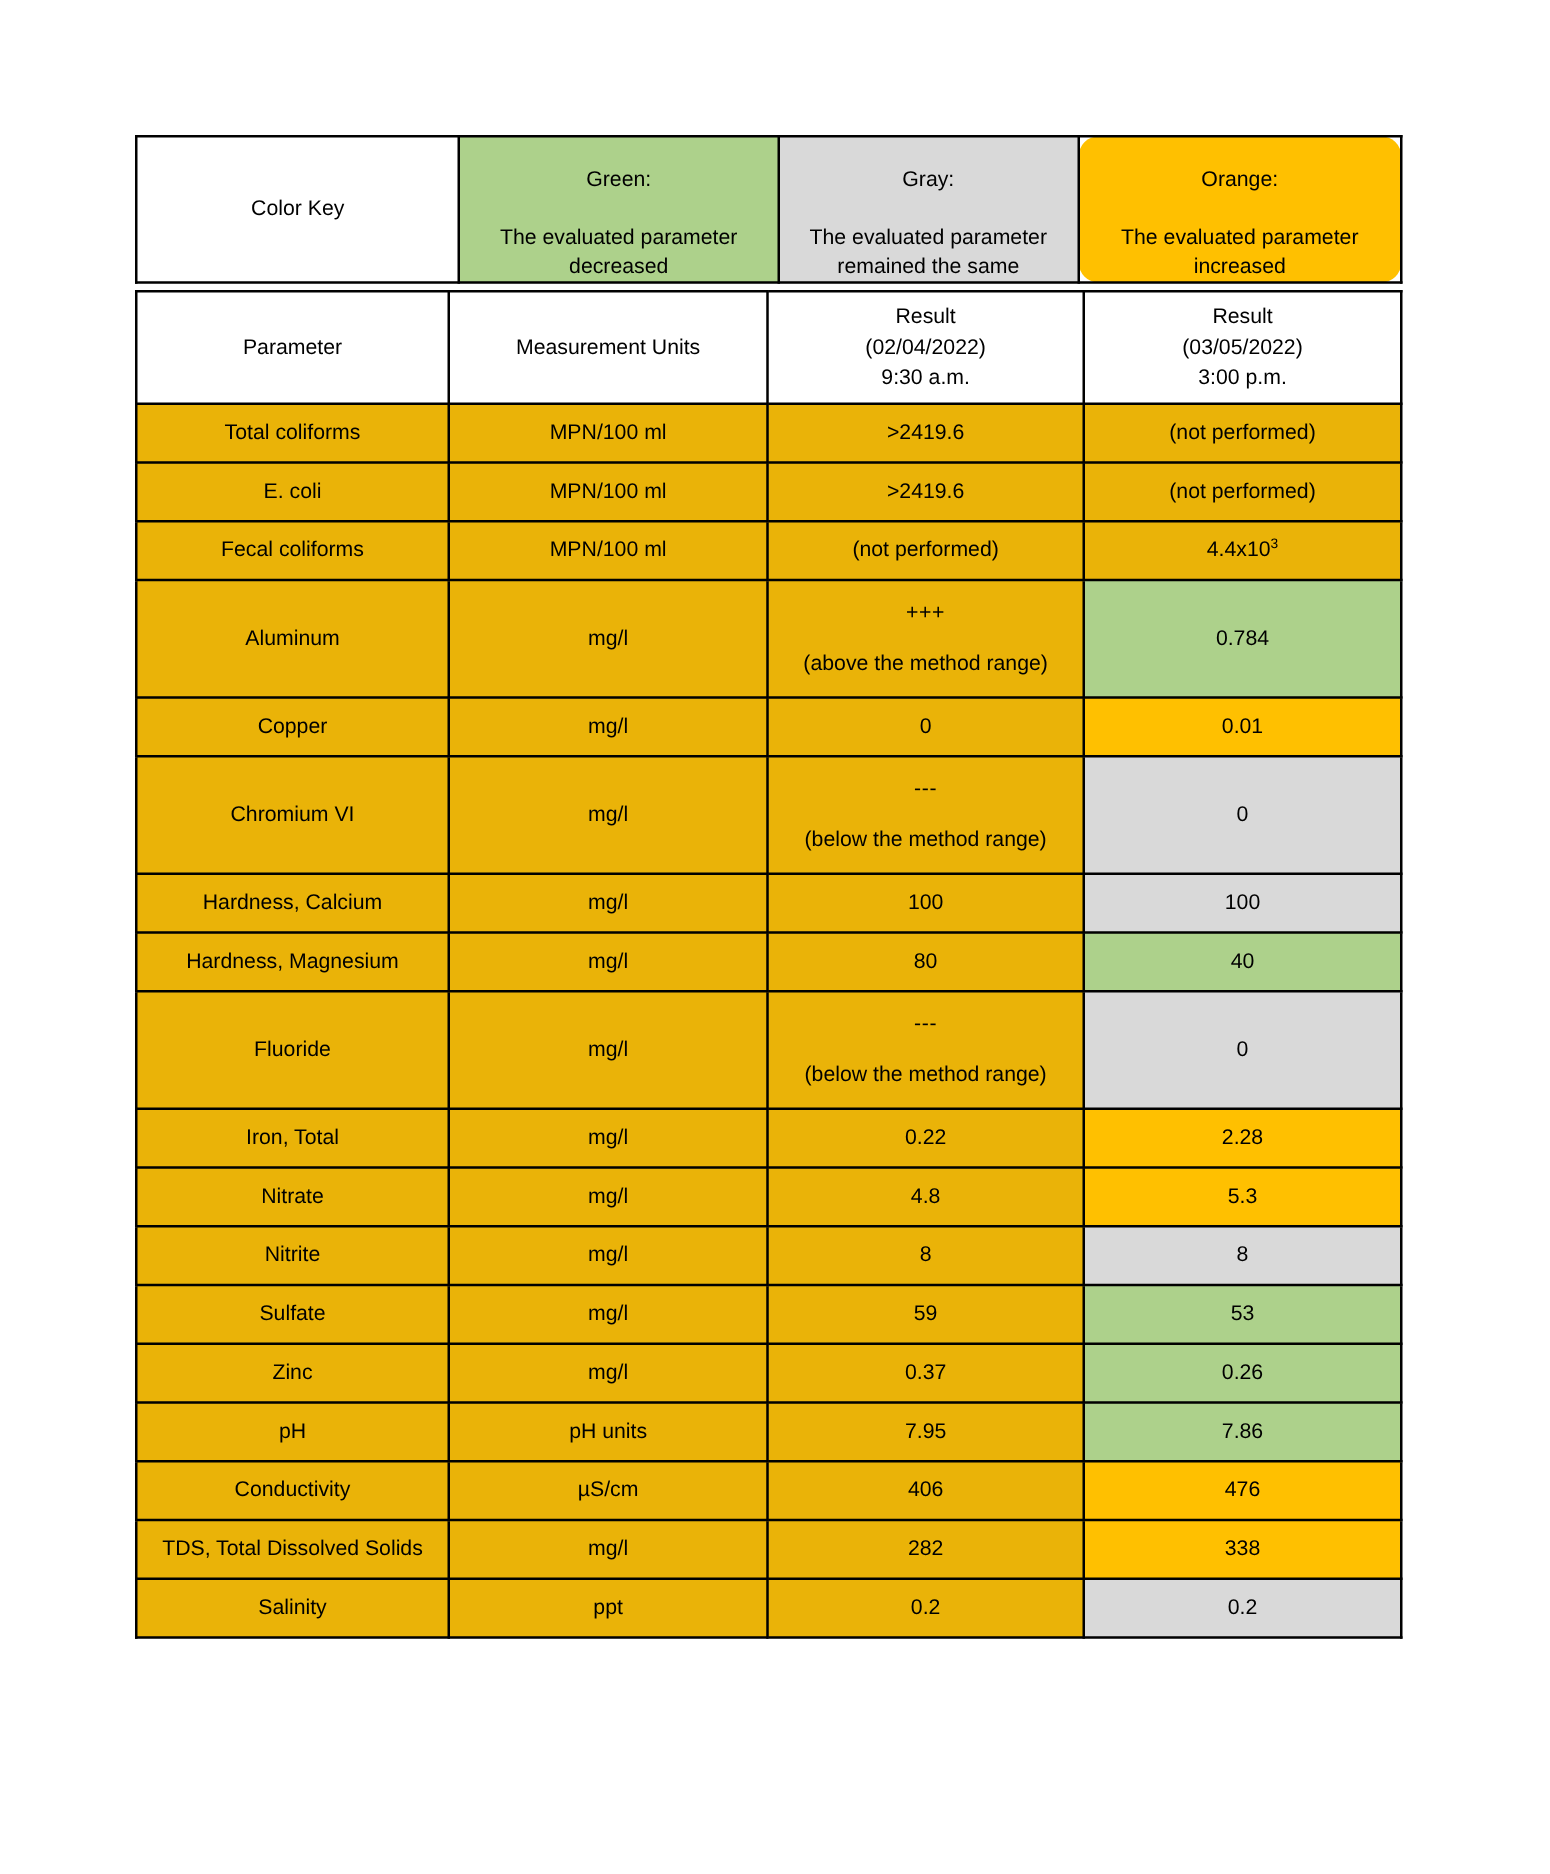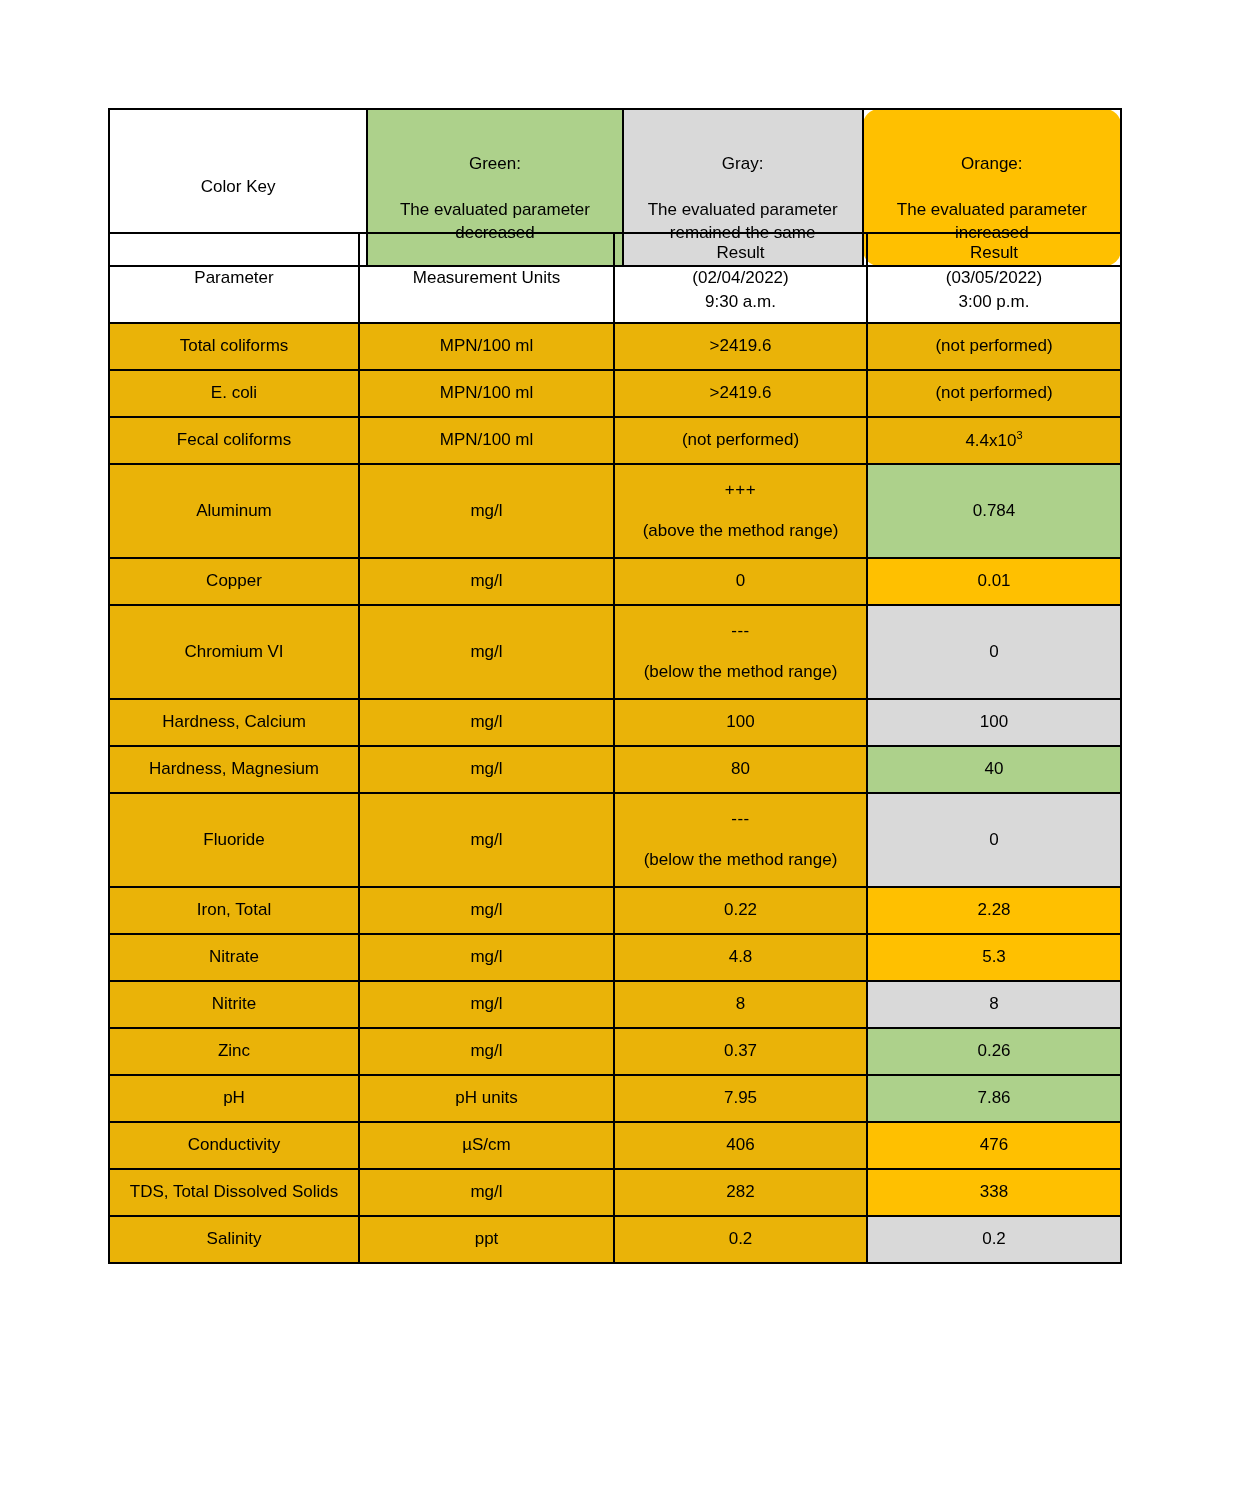--- a/index.html
+++ b/index.html
@@ -32,21 +32,21 @@
     width: 1014px;
     border-collapse: collapse;
     table-layout: fixed;
   }
   .key-table td {
     border: 2px solid #000000;
     font-size: 17px;
     line-height: 1.35;
     text-align: center;
     vertical-align: middle;
-    padding: 20px 4px;
+    padding: 0 4px;
     height: 80px;
     box-sizing: border-box;
   }
   .key-table td.k-label { width: 254px; background: #ffffff; }
   .key-table td.k-green { width: 251px; background: #ADD18B; }
   .key-table td.k-gray  { width: 236px; background: #D9D9D9; }
   .key-table td.k-orange{ width: 254px; background: #FFC000; border-radius: 16px; }
 
   
   .data-table {
@@ -212,20 +212,26 @@
           <td class="bg-white">4.8</td>
           <td class="bg-orange">5.3</td>
         </tr>
         <tr>
           <td class="bg-white nowrap">Nitrite</td>
           <td class="bg-white">mg/l</td>
           <td class="bg-white">8</td>
           <td class="bg-gray">8</td>
         </tr>
         <tr>
+          <td class="bg-white nowrap">Sulfate</td>
+          <td class="bg-white">mg/l</td>
+          <td class="bg-white">59</td>
+          <td class="bg-green">53</td>
+        </tr>
+        <tr>
           <td class="bg-white nowrap">Zinc</td>
           <td class="bg-white">mg/l</td>
           <td class="bg-white">0.37</td>
           <td class="bg-green">0.26</td>
         </tr>
         <tr>
           <td class="bg-white nowrap">pH</td>
           <td class="bg-white">pH units</td>
           <td class="bg-white">7.95</td>
           <td class="bg-green">7.86</td>

